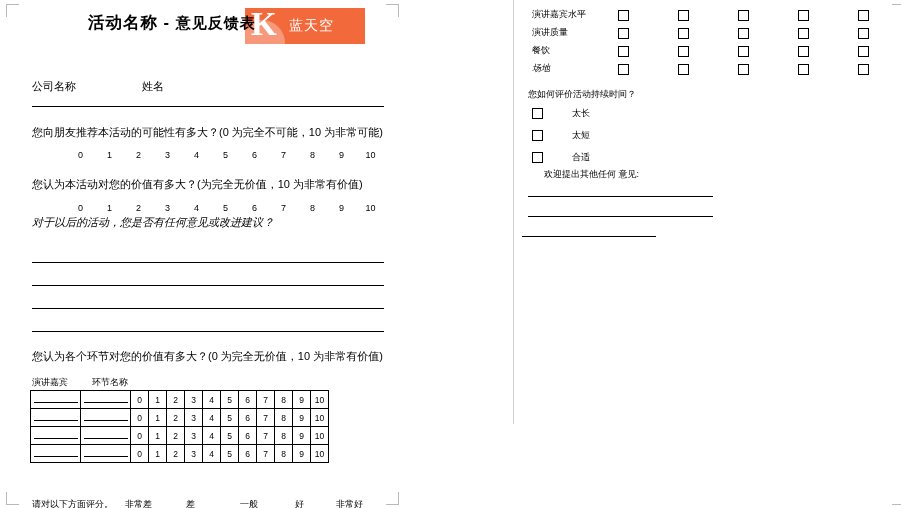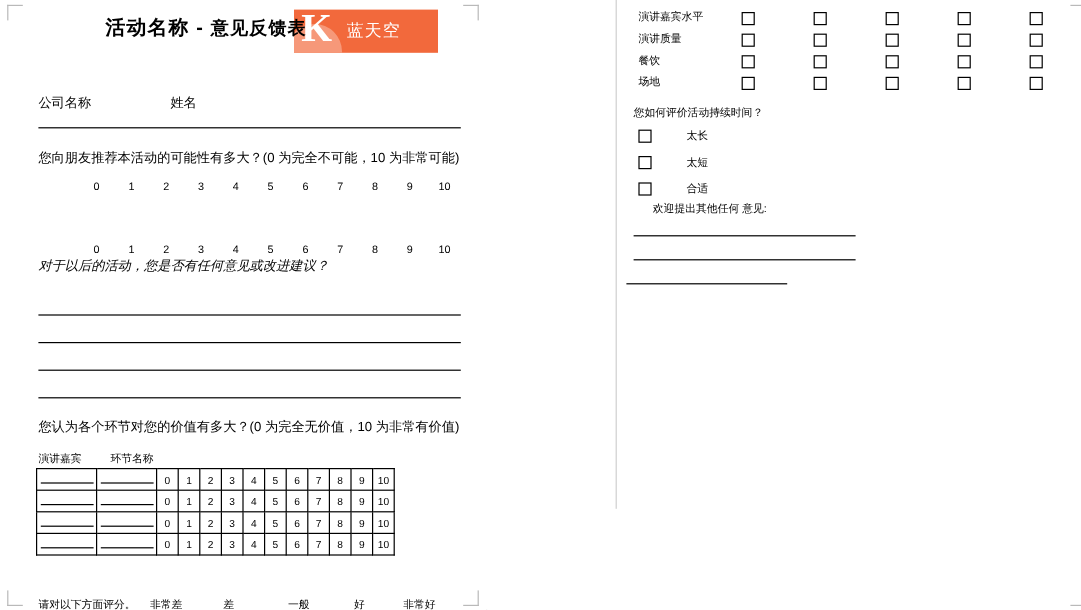--- a/index.html
+++ b/index.html
@@ -248,20 +248,21 @@
 
   <div class="ln" style="left:32px; top:80px;">公司名称</div>
   <div class="ln" style="left:142px; top:80px;">姓名</div>
   <div class="rule" style="left:32px; top:106px; width:352px;"></div>
 
   <div class="ln" style="left:32px; top:126px;">您向朋友推荐本活动的可能性有多大？(0 为完全不可能，10 为非常可能)</div>
   <div class="scale" style="left:66px; top:150px;">
     <span>0</span><span>1</span><span>2</span><span>3</span><span>4</span><span>5</span><span>6</span><span>7</span><span>8</span><span>9</span><span>10</span>
   </div>
 
+  <div class="ln" style="left:32px; top:178px;">您认为本活动对您的价值有多大？(为完全无价值，10 为非常有价值)</div>
   <div class="scale" style="left:66px; top:203px;">
     <span>0</span><span>1</span><span>2</span><span>3</span><span>4</span><span>5</span><span>6</span><span>7</span><span>8</span><span>9</span><span>10</span>
   </div>
 
   <div class="ln" style="left:32px; top:216px;font-style:italic;">对于以后的活动，您是否有任何意见或改进建议？</div>
   <div class="rule" style="left:32px; top:262px; width:352px;"></div>
   <div class="rule" style="left:32px; top:285px; width:352px;"></div>
   <div class="rule" style="left:32px; top:308px; width:352px;"></div>
   <div class="rule" style="left:32px; top:331px; width:352px;"></div>
 
@@ -355,21 +356,21 @@
 </div>
 
 <div class="page" id="page-right">
 
   <div class="corner tr" style="left:378px; top:4px;"></div>
   <div class="corner br" style="left:378px; top:492px;"></div>
 
   <div class="rln" style="left:18px; top:8px;">演讲嘉宾水平</div>
   <div class="rln" style="left:18px; top:26px;">演讲质量</div>
   <div class="rln" style="left:18px; top:44px;">餐饮</div>
-  <div class="rln" style="left:18px; top:62px;">场地</div>
+  <div class="rln" style="left:18px; top:62px;font-style:italic;">场地</div>
 
   <div class="chk" style="left:104px; top:10px;"></div>
   <div class="chk" style="left:164px; top:10px;"></div>
   <div class="chk" style="left:224px; top:10px;"></div>
   <div class="chk" style="left:284px; top:10px;"></div>
   <div class="chk" style="left:344px; top:10px;"></div>
 
   <div class="chk" style="left:104px; top:28px;"></div>
   <div class="chk" style="left:164px; top:28px;"></div>
   <div class="chk" style="left:224px; top:28px;"></div>

